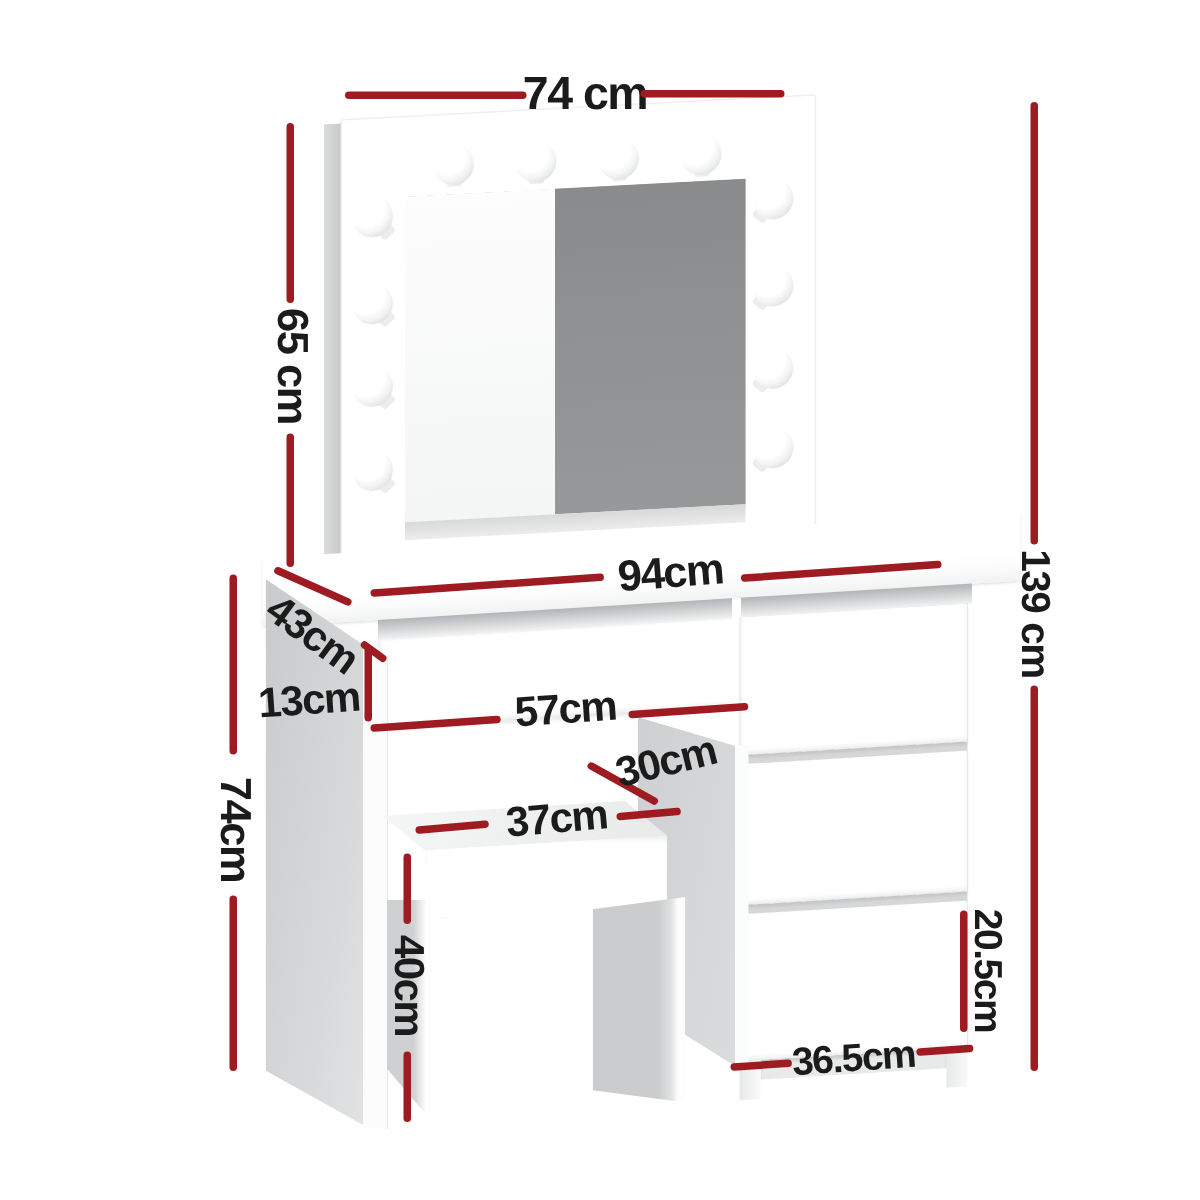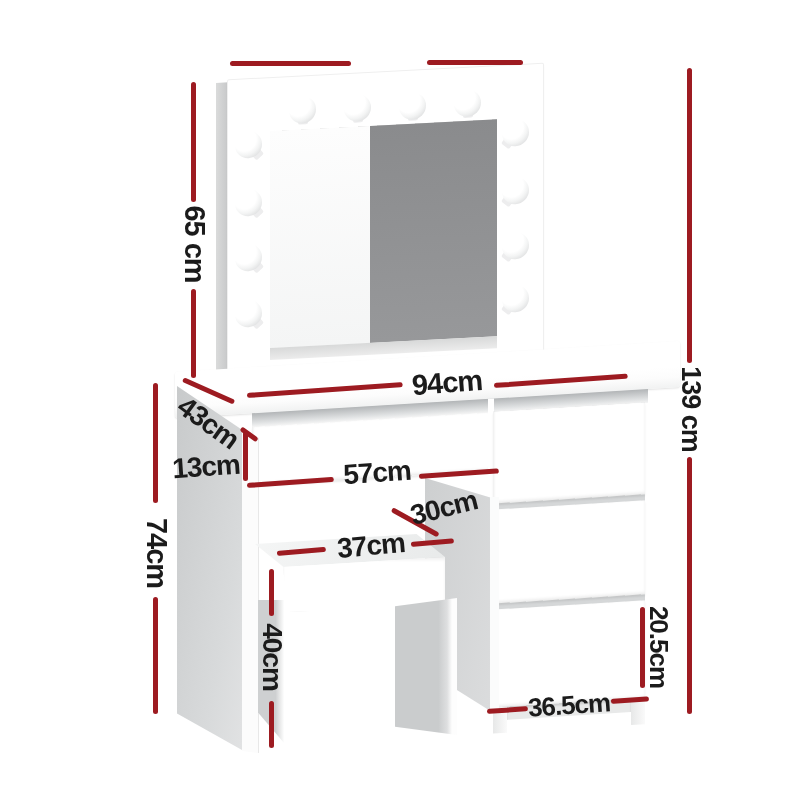--- a/index.html
+++ b/index.html
@@ -148,20 +148,21 @@
   <div class="lpanel-edge"></div>
 
   <div>
     <div class="seat-top"></div>
     <div class="seat-apron"></div>
     <div class="leg-left"></div>
     <div class="leg-right"></div>
   </div>
 
   <div class="line" style="left:230px;top:61px;width:121px;height:5px"></div>
+  <div class="lbl" style="left:390px;top:62px;font-size:31px;transform:translate(-50%,-50%)">74 cm</div>
   <div class="line" style="left:427px;top:60px;width:96px;height:5px"></div>
 
   <div class="line" style="left:191px;top:82px;width:5px;height:120px"></div>
   <div class="lbl" style="left:194px;top:244px;font-size:29px;transform:translate(-50%,-50%) rotate(90deg)">65 cm</div>
   <div class="line" style="left:191px;top:289px;width:5px;height:89px"></div>
 
   <div class="line" style="left:247px;top:393px;width:156px;height:5px;transform:rotate(-4deg);transform-origin:left center"></div>
   <div class="lbl" style="left:447px;top:383px;font-size:29px;transform:translate(-50%,-50%) rotate(-4.5deg)">94cm</div>
   <div class="line" style="left:494px;top:383px;width:134px;height:5px;transform:rotate(-4deg);transform-origin:left center"></div>
 

